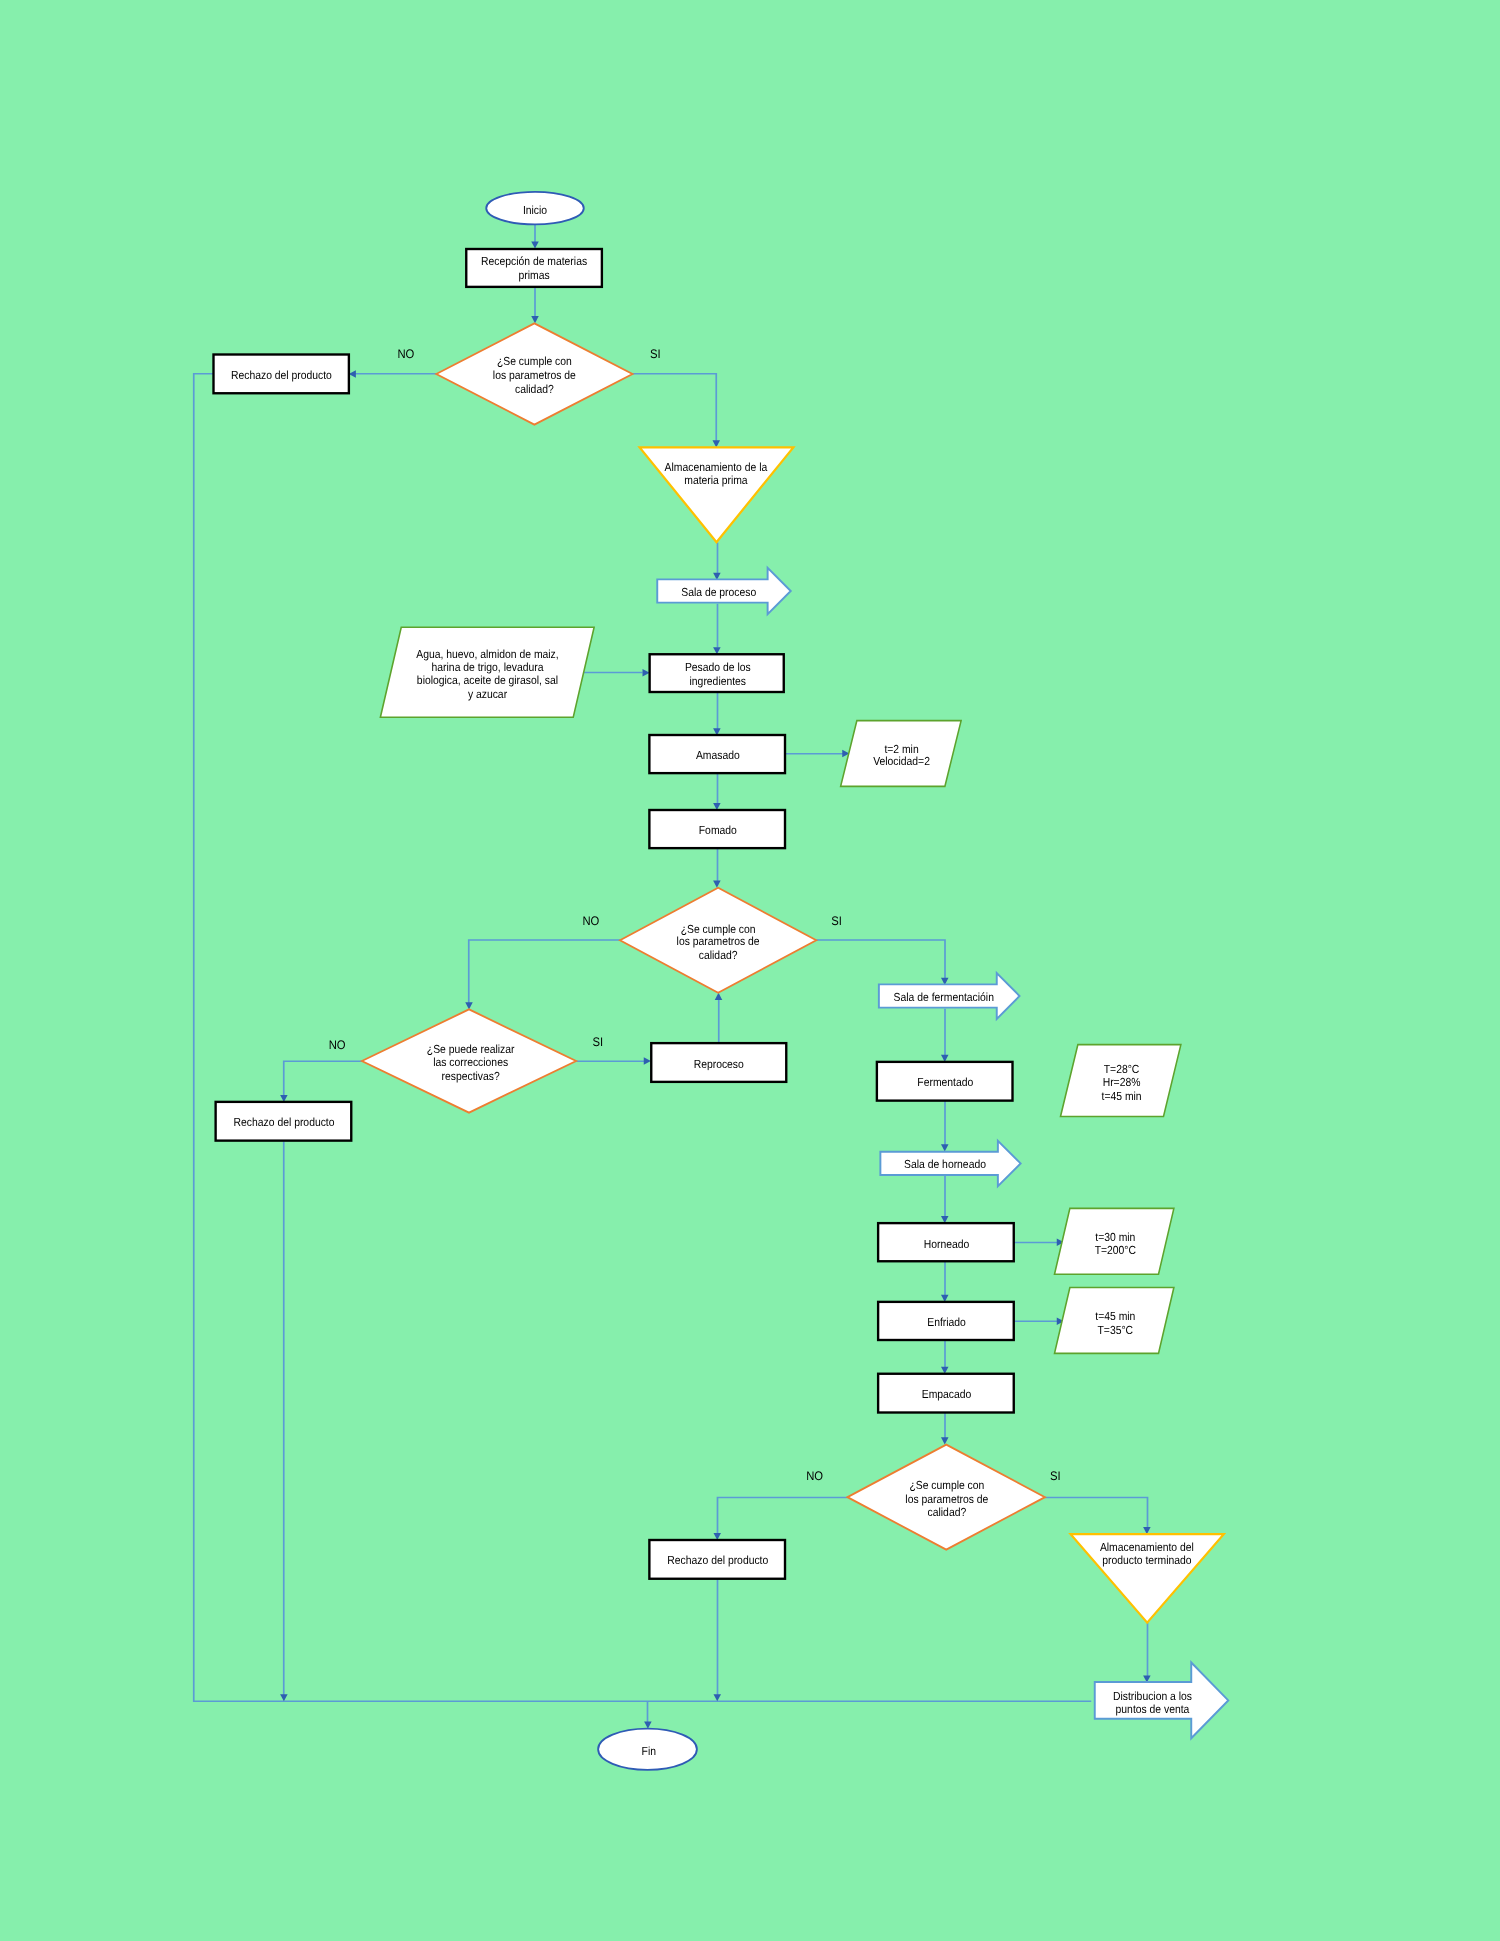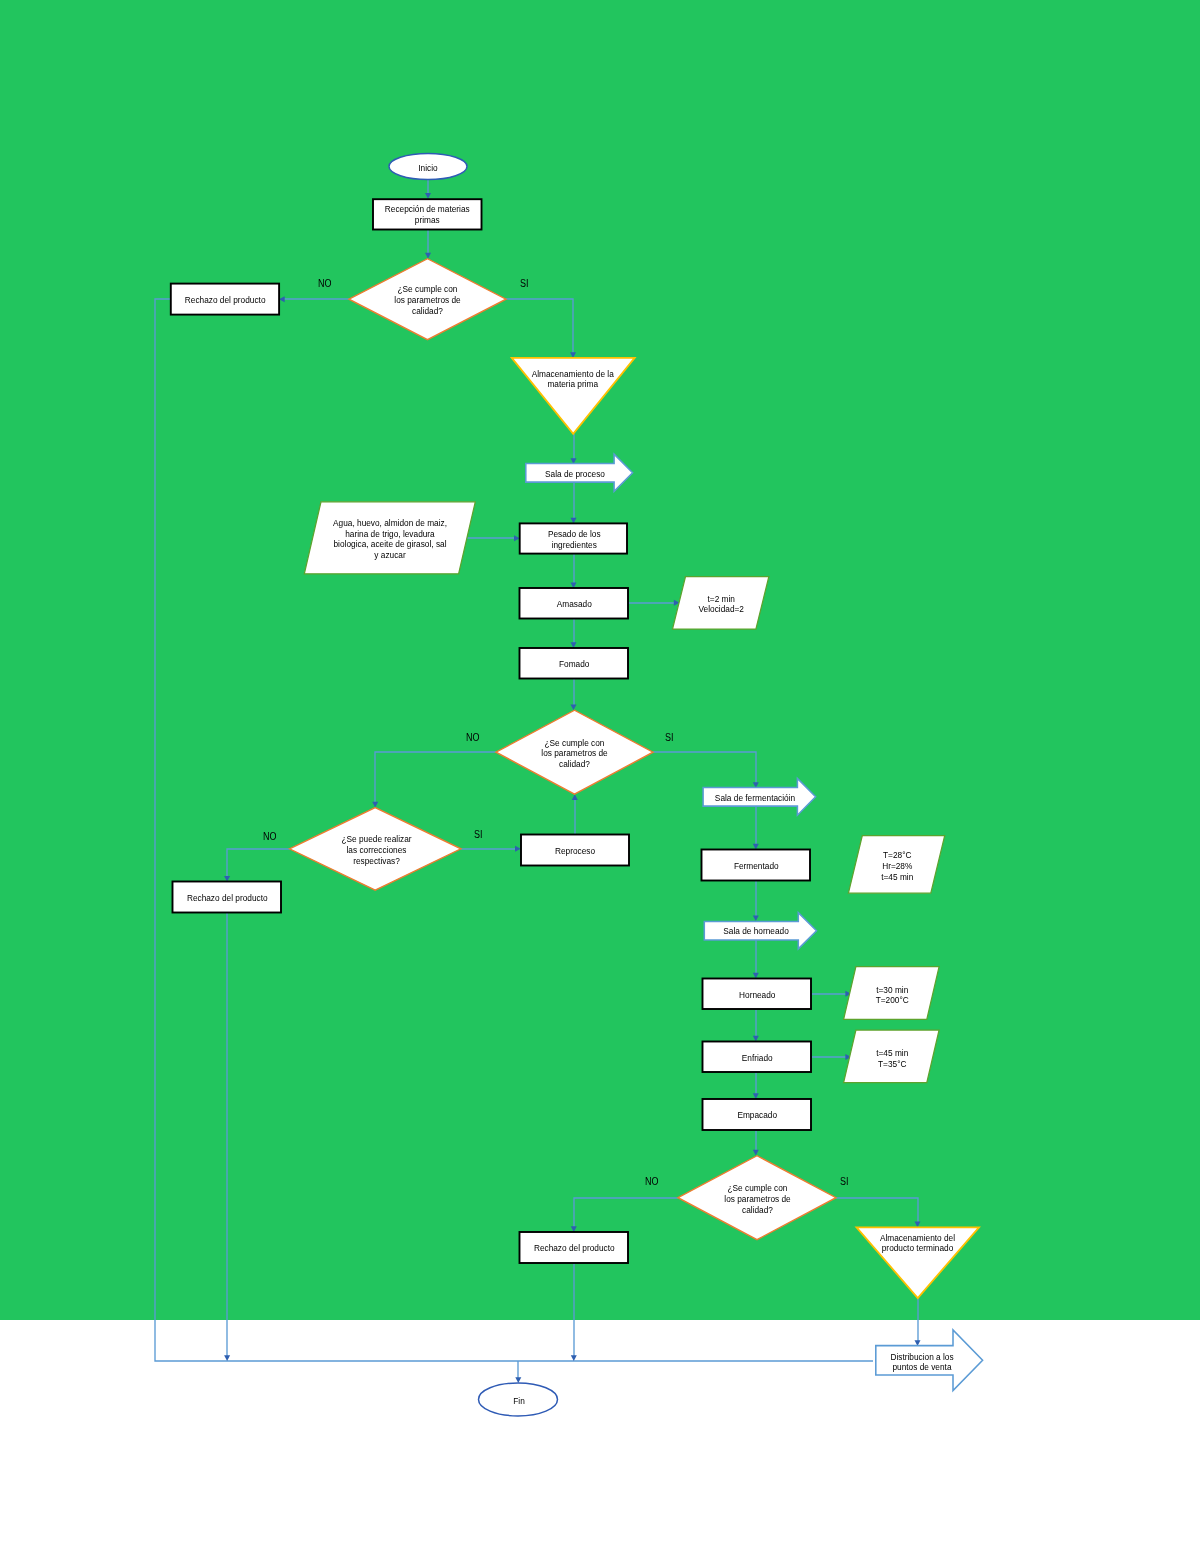--- a/index.html
+++ b/index.html
@@ -1,19 +1,19 @@
 <!DOCTYPE html>
 <html><head>
 <meta charset="utf-8">
 <title>Flowchart</title>
 <style>
   html,body{margin:0;padding:0;background:#ffffff;}
   body{width:1200px;height:1553px;overflow:hidden;
        font-family:"Liberation Sans",sans-serif;color:#000;}
-  #canvas{position:relative;width:1200px;height:1320px;background:#22c55e;}
+  #canvas{position:relative;width:1200px;height:1553px;background:#86efac;}
   #diagram{position:absolute;left:0;top:0;}
   .lbl{position:absolute;font-size:9.4px;line-height:10.75px;color:#000;
         white-space:pre-line;transform:scaleX(0.885) translateZ(0);transform-origin:center top;}
   .edgelbl{position:absolute;font-size:10px;line-height:11px;color:#000;white-space:nowrap;
         transform:scaleX(0.9) translateZ(0);transform-origin:left top;}
 </style>
 </head>
 <body>
 
 <div id="canvas">

